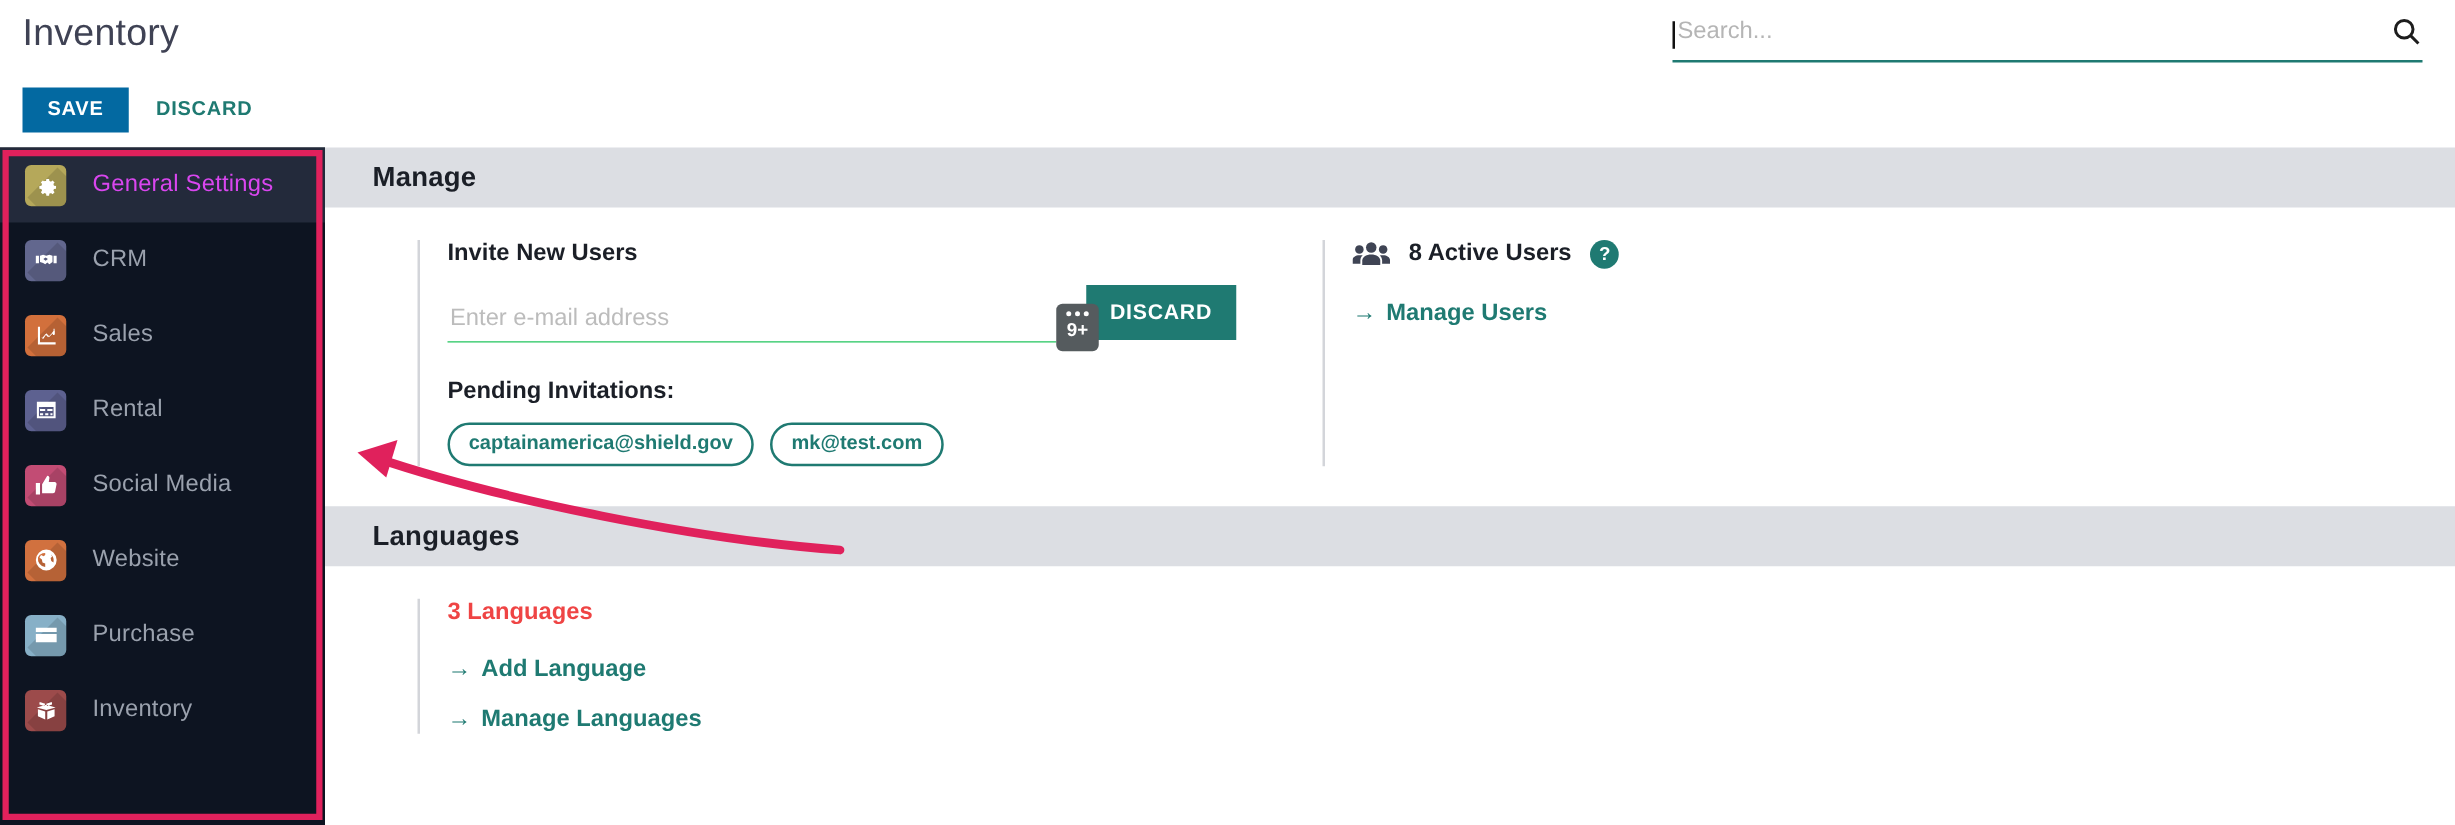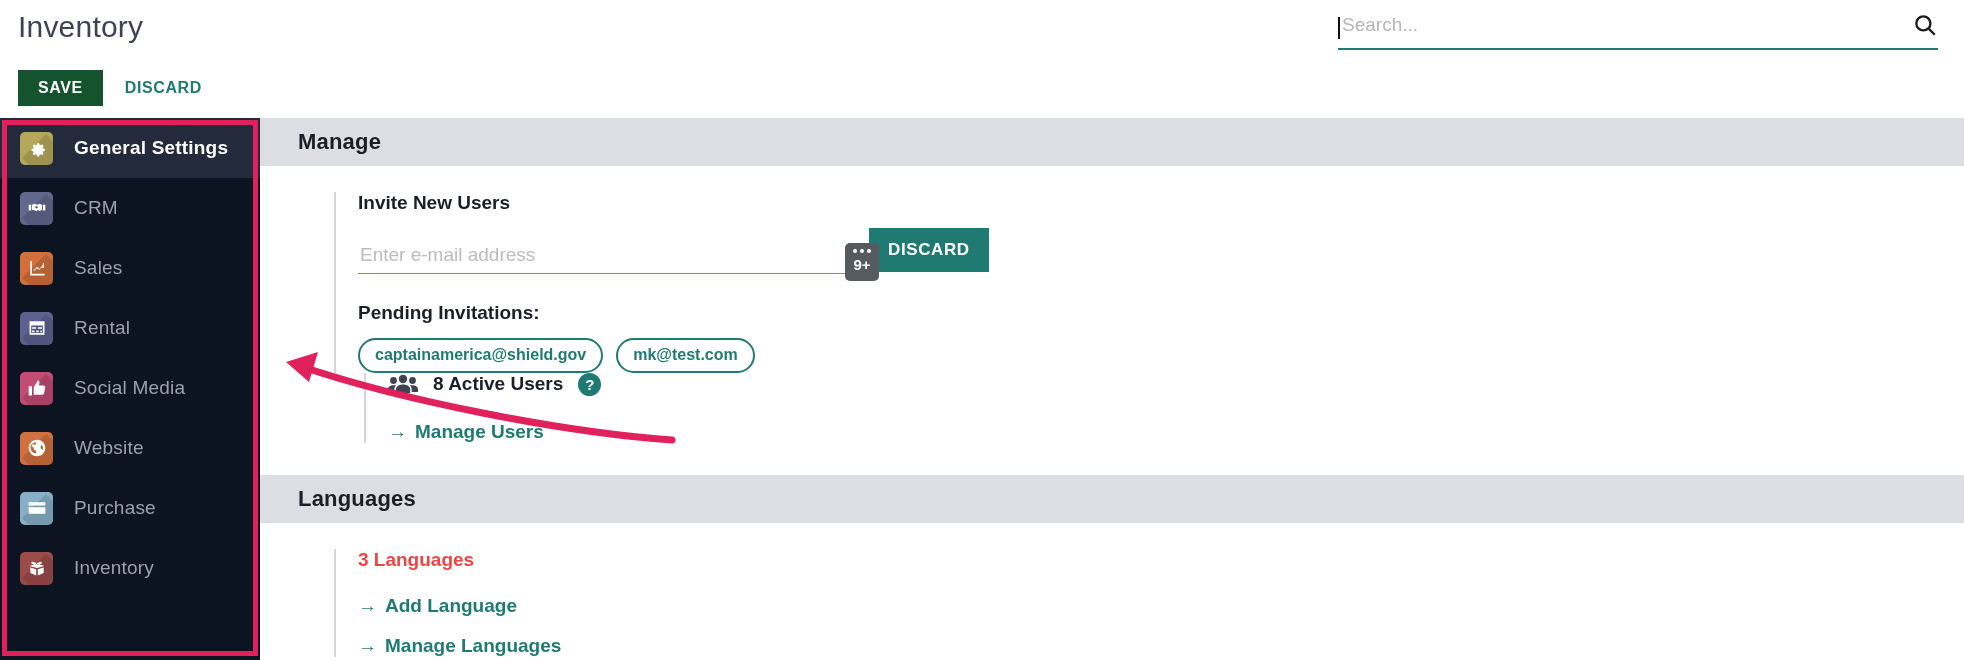--- a/index.html
+++ b/index.html
@@ -13,21 +13,21 @@
   .app { position: relative; width: 1964px; height: 660px; background:#fff; }
 
   
   .topbar { position:absolute; top:0; left:0; width:1964px; height:118px; background:#fff; }
   .page-title {
     position:absolute; left:18px; top:10px;
     font-size:30px; color:#3f4254; font-weight:400; letter-spacing:.2px;
   }
   .btn-row { position:absolute; left:18px; top:70px; display:flex; align-items:center; gap:18px; }
   .btn-save {
-    background:#14532d; color:#fff; border:none;
+    background:#0369a1; color:#fff; border:none;
     font-size:16px; font-weight:700; letter-spacing:.6px;
     padding:9px 20px; cursor:pointer; font-family:inherit;
   }
   .btn-discard {
     background:transparent; border:none; color:#1f7a72;
     font-size:16px; font-weight:700; letter-spacing:.6px; cursor:pointer;
     font-family:inherit; padding:9px 4px;
   }
 
   
@@ -58,37 +58,37 @@
     position:relative; overflow:hidden;
   }
   .side-tile svg { width:20px; height:20px; fill:#fff; position:relative; z-index:2; }
   .side-tile:after {
     content:""; position:absolute; right:-10px; bottom:-10px;
     width:34px; height:34px; background:rgba(0,0,0,.13); transform:rotate(45deg); z-index:1;
   }
   .side-label {
     margin-left:21px; font-size:19px; color:#9aa1ad; letter-spacing:.2px;
   }
-  .side-item.active .side-label { color:#ffffff; font-weight:700; }
+  .side-item.active .side-label { color:#d946ef; font-weight:400; }
 
   
   .hl-box {
     position:absolute; left:2px; top:120px; width:256px; height:536px;
     border:5px solid #e0215c; pointer-events:none; z-index:30;
   }
 
   
   .content { position:absolute; left:260px; top:118px; width:1704px; height:542px; background:#fff; }
   .section-bar {
     background:#dcdee3; height:48px; display:flex; align-items:center;
     padding-left:38px;
   }
   .section-bar h2 { font-size:22px; color:#1b1f27; font-weight:700; letter-spacing:.2px; }
 
-  .section-body { padding:26px 0 0 0; display:flex;flex-direction:column; }
+  .section-body { padding:26px 0 0 0; display:flex; }
   .col { border-left:2px solid #d3d5da; padding-left:22px; }
   .col-invite { margin-left:74px; width:620px; }
   .col-active { margin-left:104px; width:430px; }
   .col-lang   { margin-left:74px; width:620px; }
 
   .field-label { font-size:19px; font-weight:700; color:#1b1f27; margin-bottom:14px; }
 
   .email-row { display:flex; align-items:flex-end; position:relative; width:600px; }
   .email-input {
     flex:none; width:487px; border:none; border-bottom:1px solid #22c55e;

